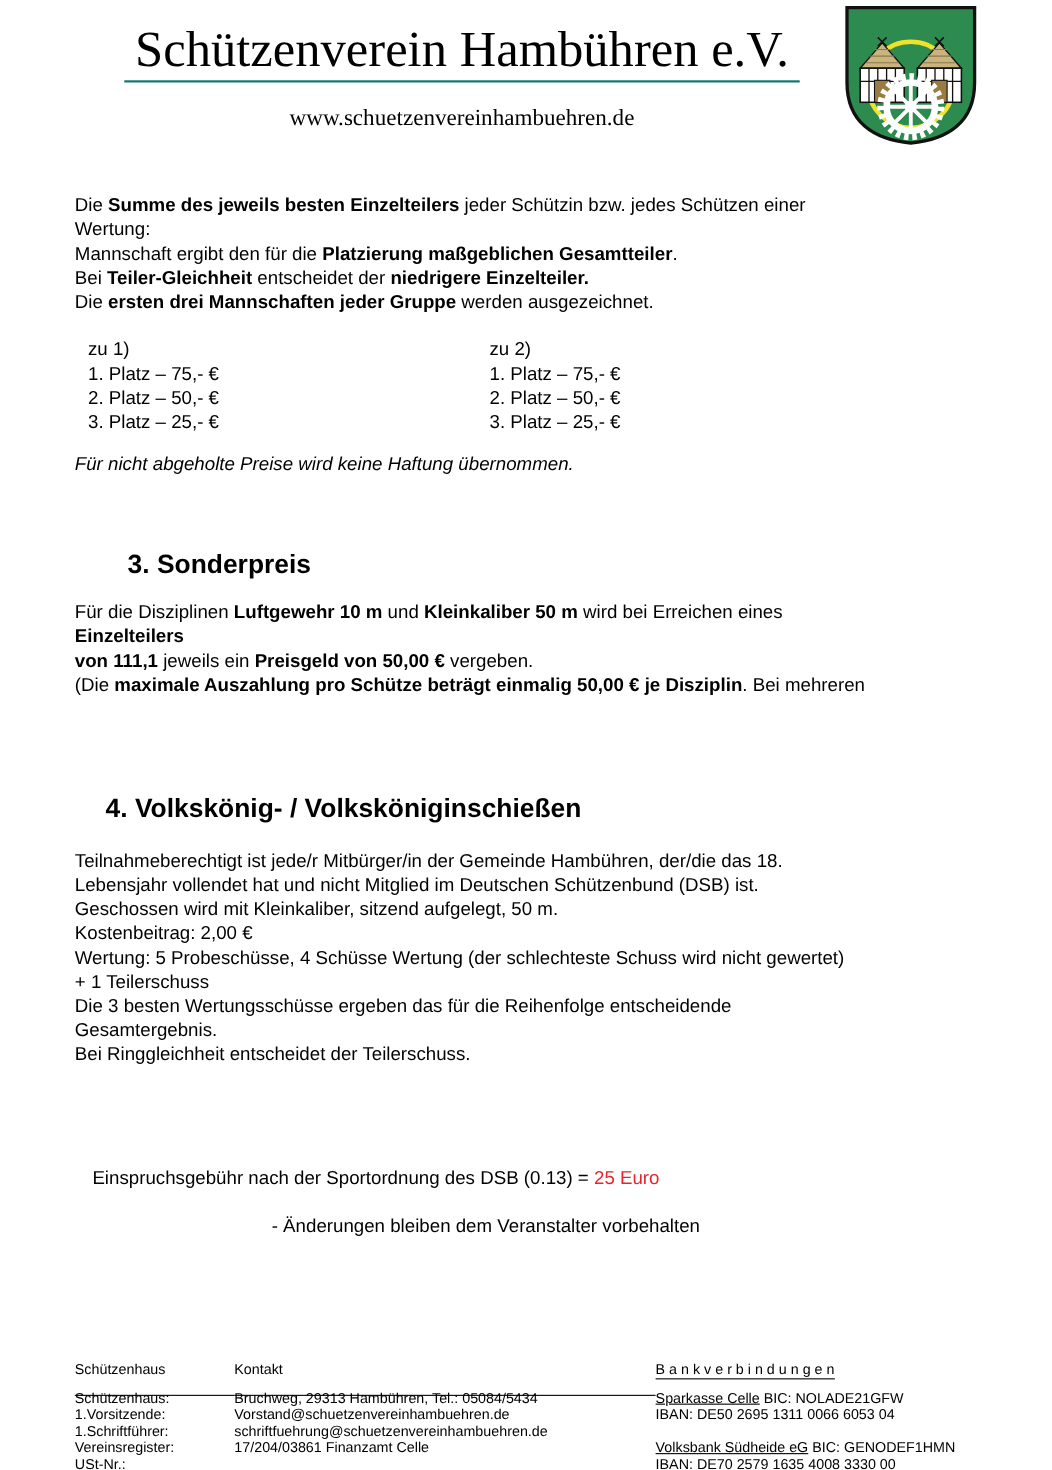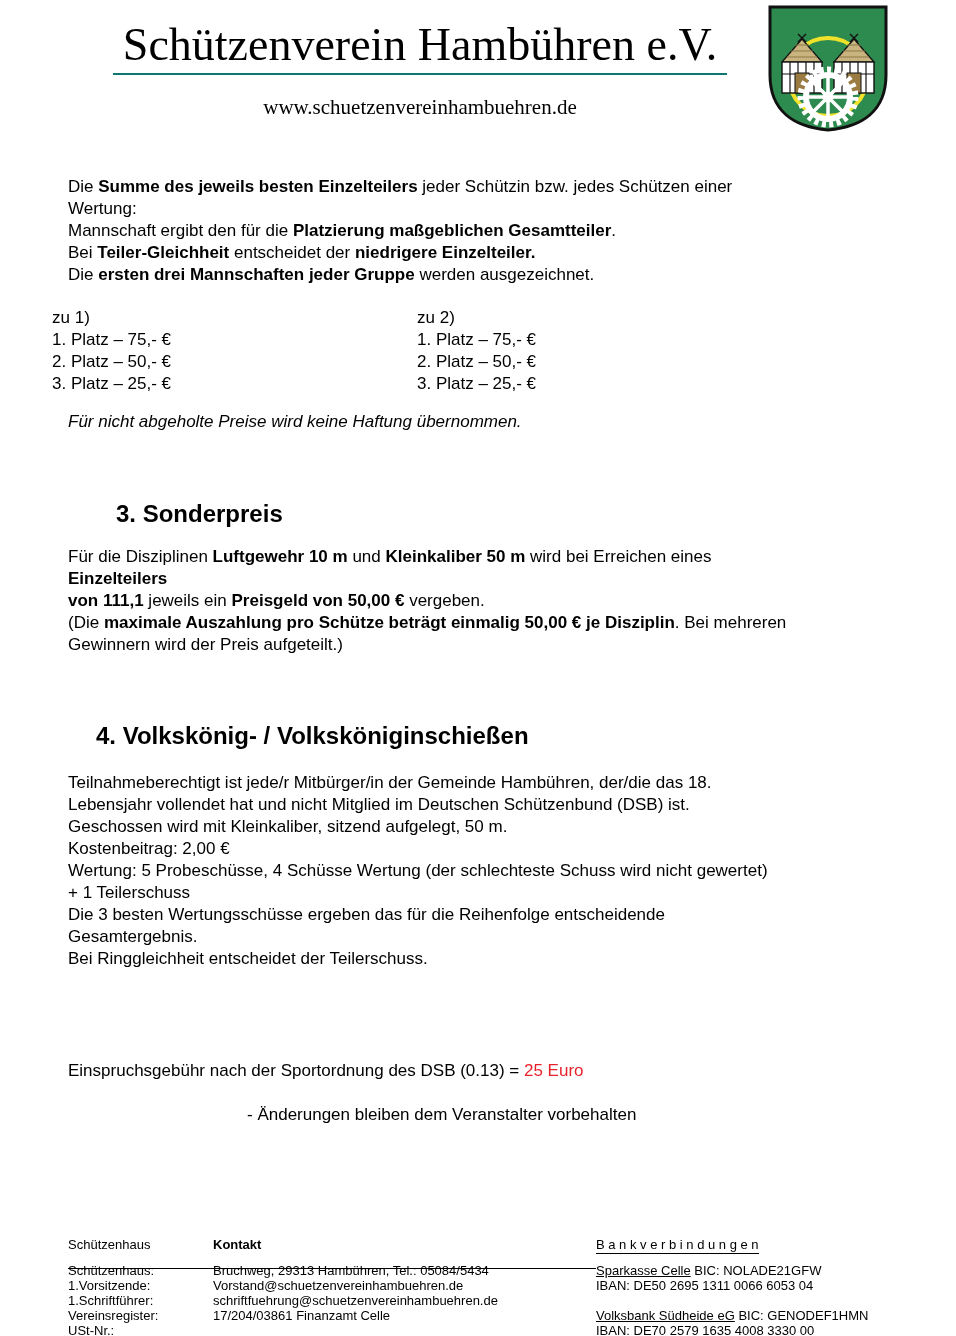--- a/index.html
+++ b/index.html
@@ -17,34 +17,34 @@
   }
   .doc-website{font-family:"Liberation Serif", serif;font-size:21px;margin-top:20px;}
   .crest-box{top:3px;left:766px;width:124px;height:130px;}
   
   .block{font-size:17px;line-height:22px;}
   .tline{white-space:nowrap;}
   .b{font-weight:bold;}
   .u{text-decoration:underline;}
   .red{color:var(--red,#e8232b);}
   #wertung{top:176px;left:68px;width:840px;}
-  #prizes{top:307px;left:52px;width:840px;display:flex;align-items:flex-end;}
+  #prizes{top:307px;left:80px;width:840px;display:flex;align-items:flex-end;}
   .prize-col{width:365px;}
   #disclaimer{top:411px;left:68px;font-style:italic;}
   .sec-head{font-size:24px;font-weight:bold;line-height:28px;}
   #sec3-head{top:500px;left:96px;margin-left:20px;}
   #sec3-body{top:546px;left:68px;width:840px;}
   #sec4-head{top:722px;left:96px;}
   #sec4-body{top:772px;left:68px;width:860px;}
-  #objection{top:1060px;left:68px;}
+  #objection{top:1060px;left:84px;}
   #changes{top:1104px;left:247px;}
   
   .footer-head{top:1237px;left:68px;width:820px;display:flex;font-size:13px;line-height:15px;}
   .fh-a{width:145px;border-bottom:1.5px solid #000;padding-bottom:1px;}
-  .fh-b{width:383px;border-bottom:1.5px solid #000;padding-bottom:16px;font-weight:bold;}
+  .fh-b{width:383px;border-bottom:1.5px solid #000;padding-bottom:16px;}
   .fh-c{padding-bottom:1px;}
   .fh-c .txt{display:inline-block;border-bottom:1.5px solid #000;padding-bottom:1px;}
   .fcol{font-size:13px;line-height:15px;}
   #f-labels{top:1263px;left:68px;width:140px;}
   #f-values{top:1263px;left:213px;width:380px;}
   #f-bank{top:1263px;left:596px;width:300px;}
 </style>
 </head>
 <body>
 
@@ -106,21 +106,20 @@
 </div>
 
 <div id="disclaimer" class="abs block">Für nicht abgeholte Preise wird keine Haftung übernommen.</div>
 
 <div id="sec3-head" class="abs sec-head">3. Sonderpreis</div>
 <div id="sec3-body" class="abs block">
     <div class="tline"><span>Für die Disziplinen </span><span class="b">Luftgewehr 10 m</span><span> und </span><span class="b">Kleinkaliber 50 m</span><span> wird bei Erreichen eines</span></div>
     <div class="tline"><span class="b">Einzelteilers</span></div>
     <div class="tline"><span class="b">von 111,1</span><span> jeweils ein </span><span class="b">Preisgeld von 50,00 €</span><span> vergeben.</span></div>
     <div class="tline"><span>(Die </span><span class="b">maximale Auszahlung pro Schütze beträgt einmalig 50,00 € je Disziplin</span><span>. Bei mehreren</span></div>
-    <div class="tline"><span>Gewinnern wird der Preis aufgeteilt.)</span></div>
   </div>
 
 <div id="sec4-head" class="abs sec-head">4. Volkskönig- / Volksköniginschießen</div>
 <div id="sec4-body" class="abs block">
     <div class="tline"><span>Teilnahmeberechtigt ist jede/r Mitbürger/in der Gemeinde Hambühren, der/die das 18.</span></div>
     <div class="tline"><span>Lebensjahr vollendet hat und nicht Mitglied im Deutschen Schützenbund (DSB) ist.</span></div>
     <div class="tline"><span>Geschossen wird mit Kleinkaliber, sitzend aufgelegt, 50 m.</span></div>
     <div class="tline"><span>Kostenbeitrag: 2,00 €</span></div>
     <div class="tline"><span>Wertung: 5 Probeschüsse, 4 Schüsse Wertung (der schlechteste Schuss wird nicht gewertet)</span></div>
     <div class="tline"><span>+ 1 Teilerschuss</span></div>

